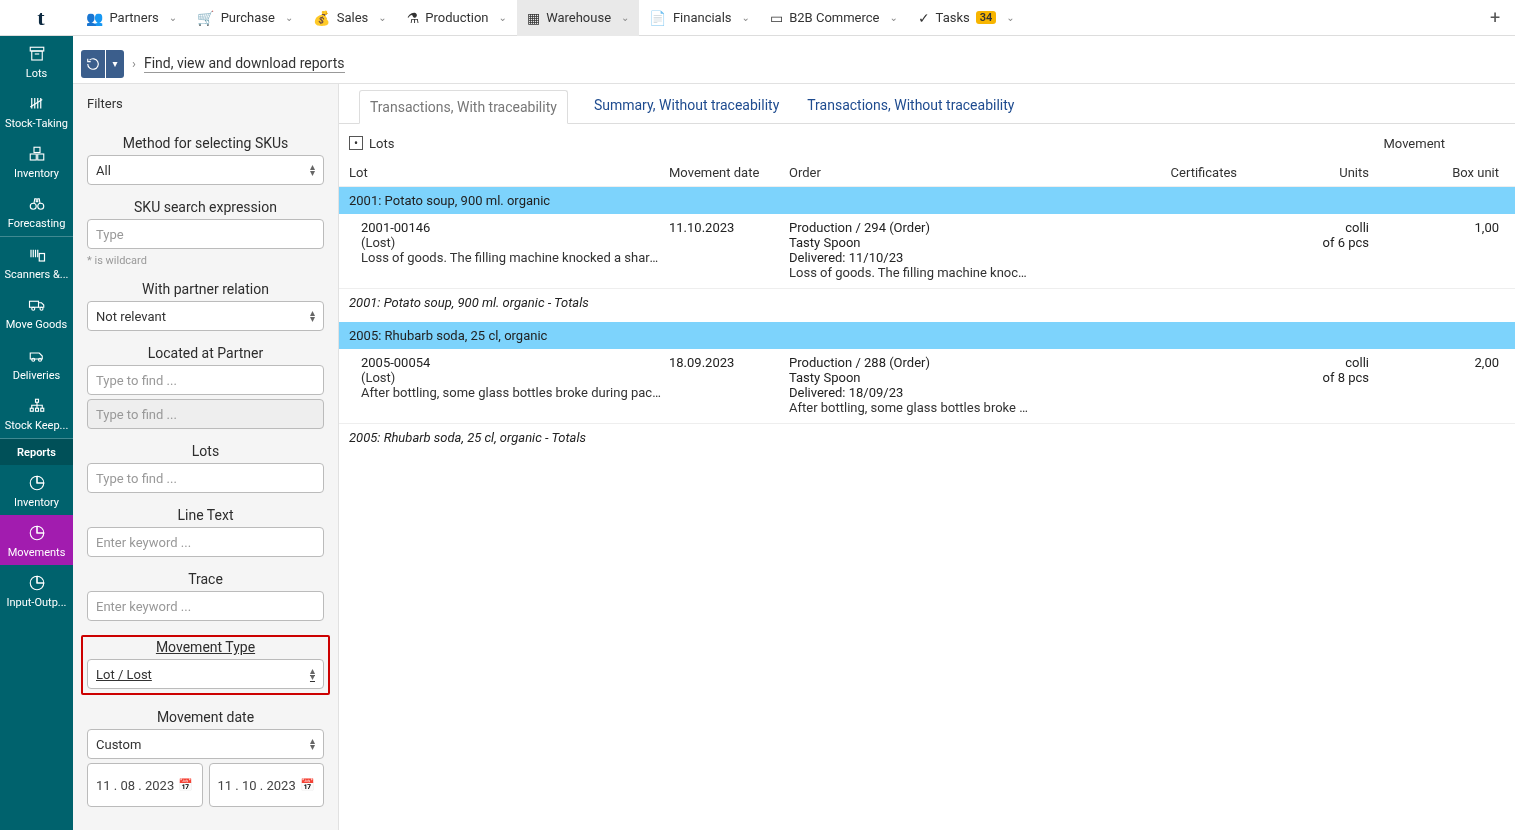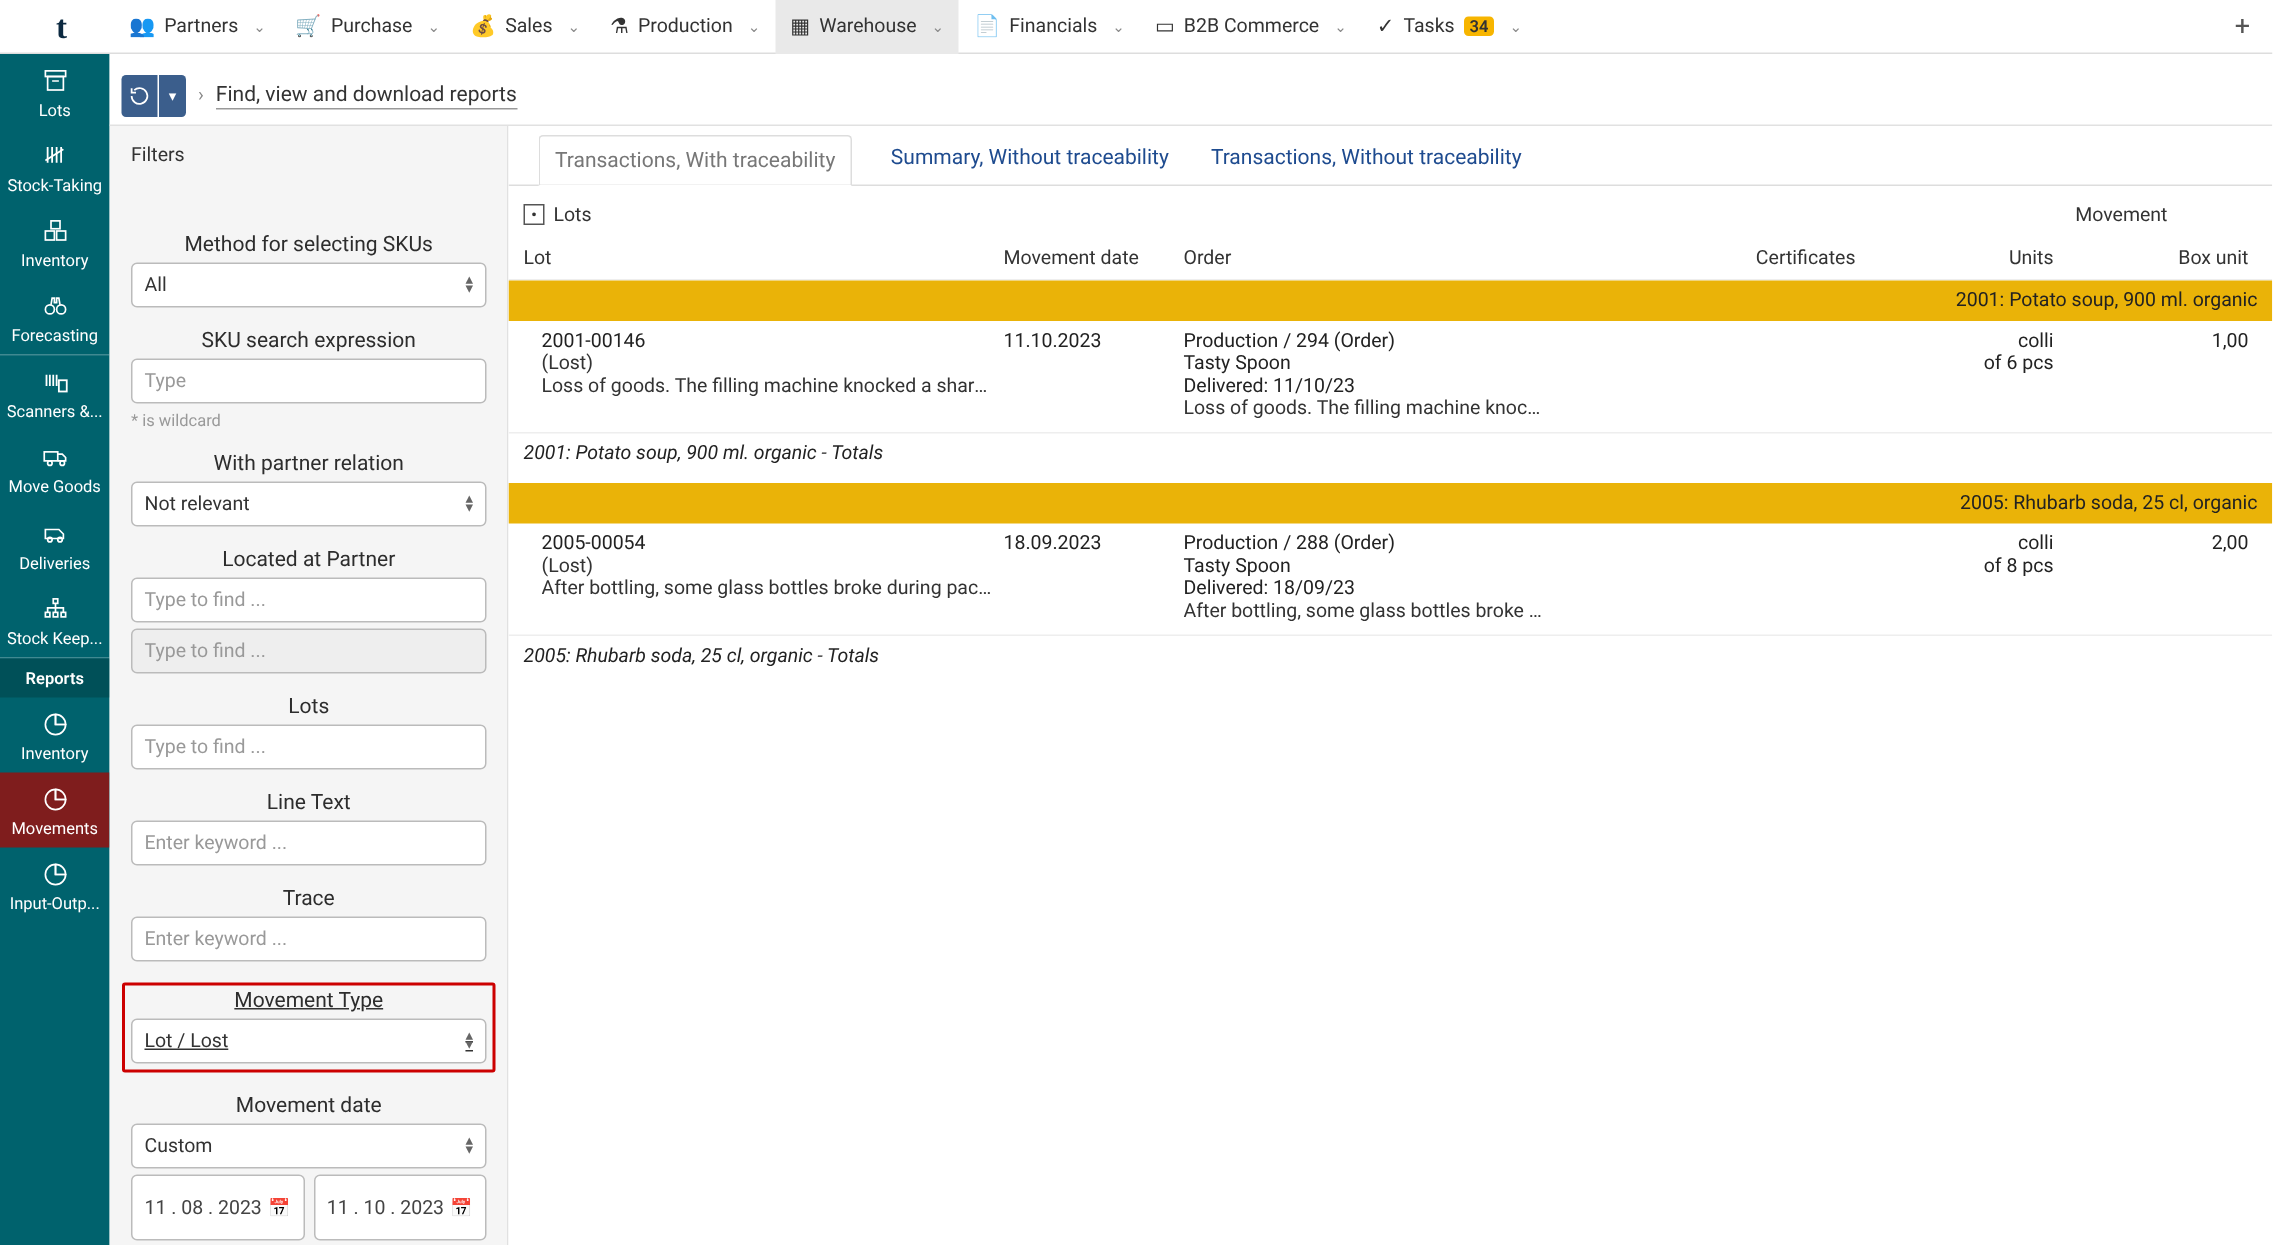--- a/index.html
+++ b/index.html
@@ -96,21 +96,21 @@
     cursor: pointer;
     text-align: center;
     line-height: 1.1;
     border-bottom: 0;
   }
   .sidenav .sep {
     border-top: 1px solid rgba(255,255,255,0.25);
     width: 100%;
   }
   .sidenav .item.active {
-    background: #7f1d1d;
+    background: #a21caf;
     justify-content: flex-end;
   }
   .sidenav .item.highlight {
     background: #005058;
     font-weight: 600;
   }
   .sidenav .item .icon {
     font-size: 18px;
     height: 20px;
     display:flex;align-items:center;justify-content:center;
@@ -173,21 +173,21 @@
     padding-bottom: 1px;
   }
 
   .filters-scroll {
     padding: 12px 14px 0 14px;
     overflow-y: auto;
   }
   .filters-title {
     font-size: 13px;
     color: #333;
-    margin-bottom: 44px;
+    margin-bottom: 24px;
   }
   .filter-group {
     margin-bottom: 14px;
   }
   .filter-group.highlighted {
     border: 2px solid #cc0000;
     border-radius: 2px;
     padding: 2px 4px 4px;
     margin-left: -6px;
     margin-right: -6px;
@@ -310,25 +310,24 @@
     border-bottom: 1px solid #eee;
   }
   .col-lot { flex: 0 0 320px; }
   .col-date { flex: 0 0 120px; }
   .col-order { flex: 0 0 280px; }
   .col-cert { flex: 0 0 180px; text-align:right; padding-right: 12px;}
   .col-units { flex: 0 0 120px; text-align:right;}
   .col-box  { flex: 1; text-align:right; padding-right: 6px;}
 
   .group-header {
-    background: #eab308;
+    background: #7dd3fc;
     padding: 6px 10px;
     font-size: 13px;
     color:#222;
-    text-align:right;
   }
   .data-row {
     display:flex;
     padding: 6px 10px 8px;
     font-size: 13px;
     color:#222;
     border-bottom: 1px solid #eee;
     align-items: flex-start;
   }
   .data-row .col-lot { padding-left: 12px; }

